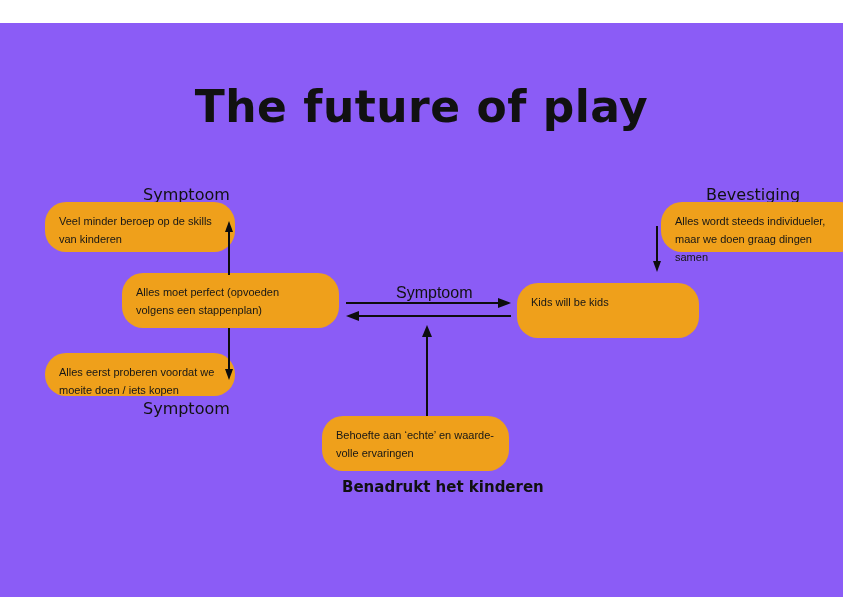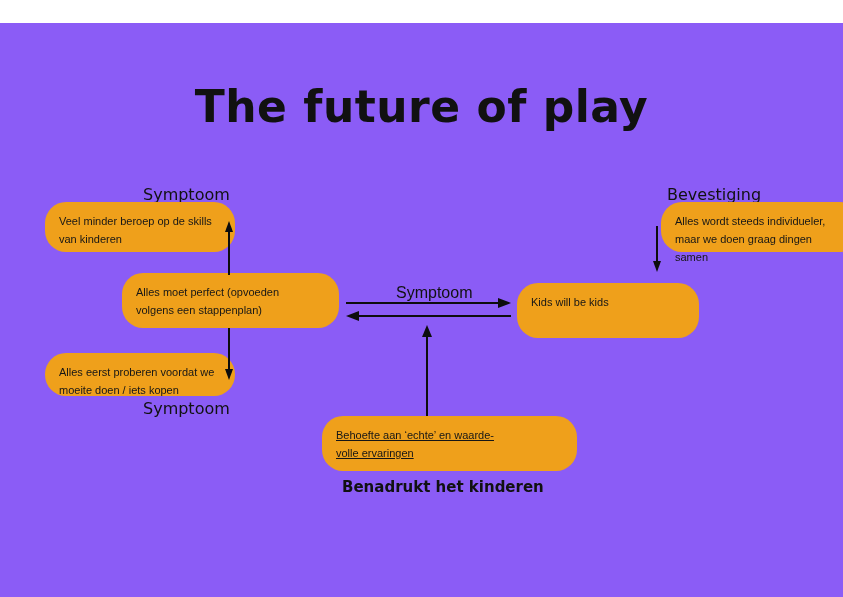--- a/index.html
+++ b/index.html
@@ -104,33 +104,33 @@
 moeite doen / iets kopen</span>
   </div>
 
   <div class="box" style="left:122px; top:250px; width:217px; height:55px;">
     <span class="box-text">Alles moet perfect (opvoeden
 volgens een stappenplan)</span>
   </div>
 
   <div class="tag" style="left:143px; top:376px;">Symptoom</div>
 
-  <div class="tag" style="left:667px; top:162px;">Bevestiging</div>
+  <div class="tag" style="left:706px; top:162px;">Bevestiging</div>
 
   <div class="box" style="left:661px; top:179px; width:200px; height:50px;">
     <span class="box-text">Alles wordt steeds individueler,
 maar we doen graag dingen
 samen</span>
   </div>
 
   <div class="box" style="left:517px; top:260px; width:182px; height:55px;">
     <span class="box-text">Kids will be kids</span>
   </div>
 
-  <div class="box" style="left:322px; top:393px; width:255px; height:55px;text-decoration:underline;">
+  <div class="box" style="left:322px; top:393px; width:187px; height:55px;">
     <span class="box-text">Behoefte aan ‘echte’ en waarde-
 volle ervaringen</span>
   </div>
 
   <div class="benadrukt-label" style="left:342px; top:455px;">Benadrukt het kinderen</div>
 
   <div class="conflict-label" style="left:396px; top:261px;">Symptoom</div>
 
   <svg class="arrow-svg" style="left:0; top:0; width:843px; height:597px;">
     <g>

